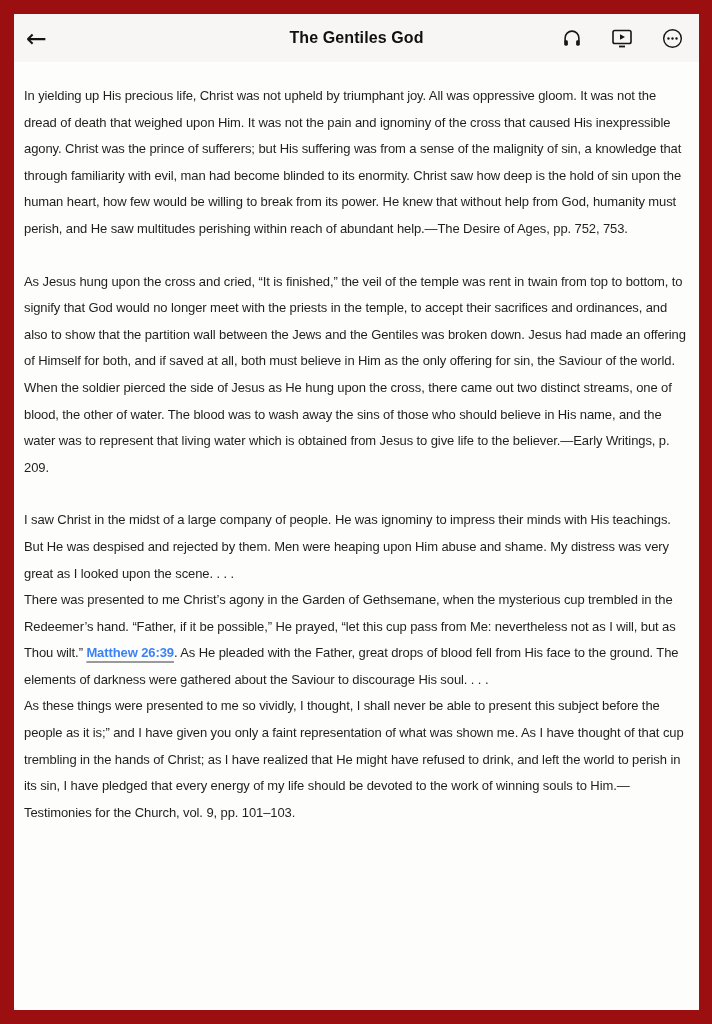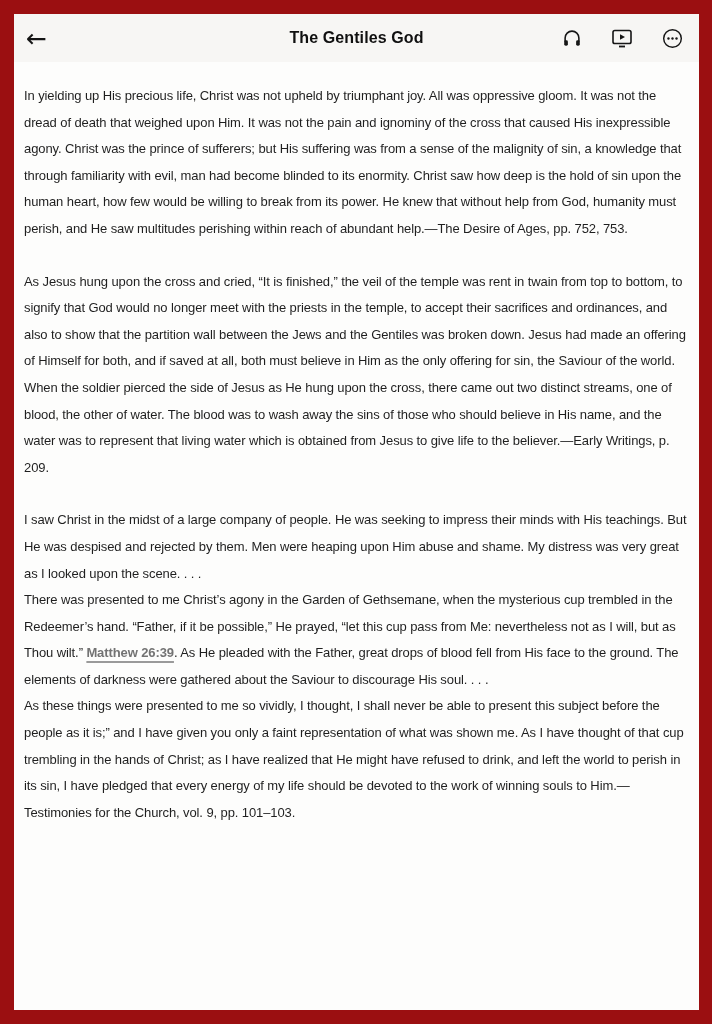--- a/index.html
+++ b/index.html
@@ -72,21 +72,21 @@
     font-size: 13px;
     line-height: 26.6px;
     color: #1f1f1f;
     letter-spacing: -0.1px;
     overflow: hidden;
   }
   .pblock { margin: 0 0 26px 0; }
   .pline { display: block; }
   .scripture-link {
     font-weight: bold;
-    color: #737373;
+    color: #3b82f6;
     text-decoration: underline;
     text-decoration-color: #9a9a9a;
     text-decoration-thickness: 2px;
     text-underline-offset: 4px;
     cursor: pointer;
   }
 </style>
 </head>
 <body>
 
@@ -132,20 +132,20 @@
     <div class="content">
 
       <p class="pblock">In yielding up His precious life, Christ was not upheld by triumphant joy. All was oppressive gloom. It was not the dread of death that weighed upon Him. It was not the pain and ignominy of the cross that caused His inexpressible agony. Christ was the prince of sufferers; but His suffering was from a sense of the malignity of sin, a knowledge that through familiarity with evil, man had become blinded to its enormity. Christ saw how deep is the hold of sin upon the human heart, how few would be willing to break from its power. He knew that without help from God, humanity must perish, and He saw multitudes perishing within reach of abundant help.—The Desire of Ages, pp. 752, 753.</p>
 
       <div class="pblock">
         <span class="pline">As Jesus hung upon the cross and cried, “It is finished,” the veil of the temple was rent in twain from top to bottom, to signify that God would no longer meet with the priests in the temple, to accept their sacrifices and ordinances, and also to show that the partition wall between the Jews and the Gentiles was broken down. Jesus had made an offering of Himself for both, and if saved at all, both must believe in Him as the only offering for sin, the Saviour of the world.</span>
         <span class="pline">When the soldier pierced the side of Jesus as He hung upon the cross, there came out two distinct streams, one of blood, the other of water. The blood was to wash away the sins of those who should believe in His name, and the water was to represent that living water which is obtained from Jesus to give life to the believer.—Early Writings, p. 209.</span>
       </div>
 
       <div class="pblock">
-        <span class="pline">I saw Christ in the midst of a large company of people. He was seeking to impress their minds with His teachings. But He was despised and rejected by them. Men were heaping upon Him abuse and shame. My distress was very great as I looked upon the scene. . . .</span>
+        <span class="pline">I saw Christ in the midst of a large company of people. He was ignominy to impress their minds with His teachings. But He was despised and rejected by them. Men were heaping upon Him abuse and shame. My distress was very great as I looked upon the scene. . . .</span>
         <span class="pline"><span>There was presented to me Christ’s agony in the Garden of Gethsemane, when the mysterious cup trembled in the Redeemer’s hand. “Father, if it be possible,” He prayed, “let this cup pass from Me: nevertheless not as I will, but as Thou wilt.” </span><a class="scripture-link">Matthew 26:39</a><span>. As He pleaded with the Father, great drops of blood fell from His face to the ground. The elements of darkness were gathered about the Saviour to discourage His soul. . . .</span></span>
         <span class="pline">As these things were presented to me so vividly, I thought, I shall never be able to present this subject before the people as it is;” and I have given you only a faint representation of what was shown me. As I have thought of that cup trembling in the hands of Christ; as I have realized that He might have refused to drink, and left the world to perish in its sin, I have pledged that every energy of my life should be devoted to the work of winning souls to Him.—Testimonies for the Church, vol. 9, pp. 101–103.</span>
       </div>
 
     </div>
   </div>
 </div>
 
 </body></html>

